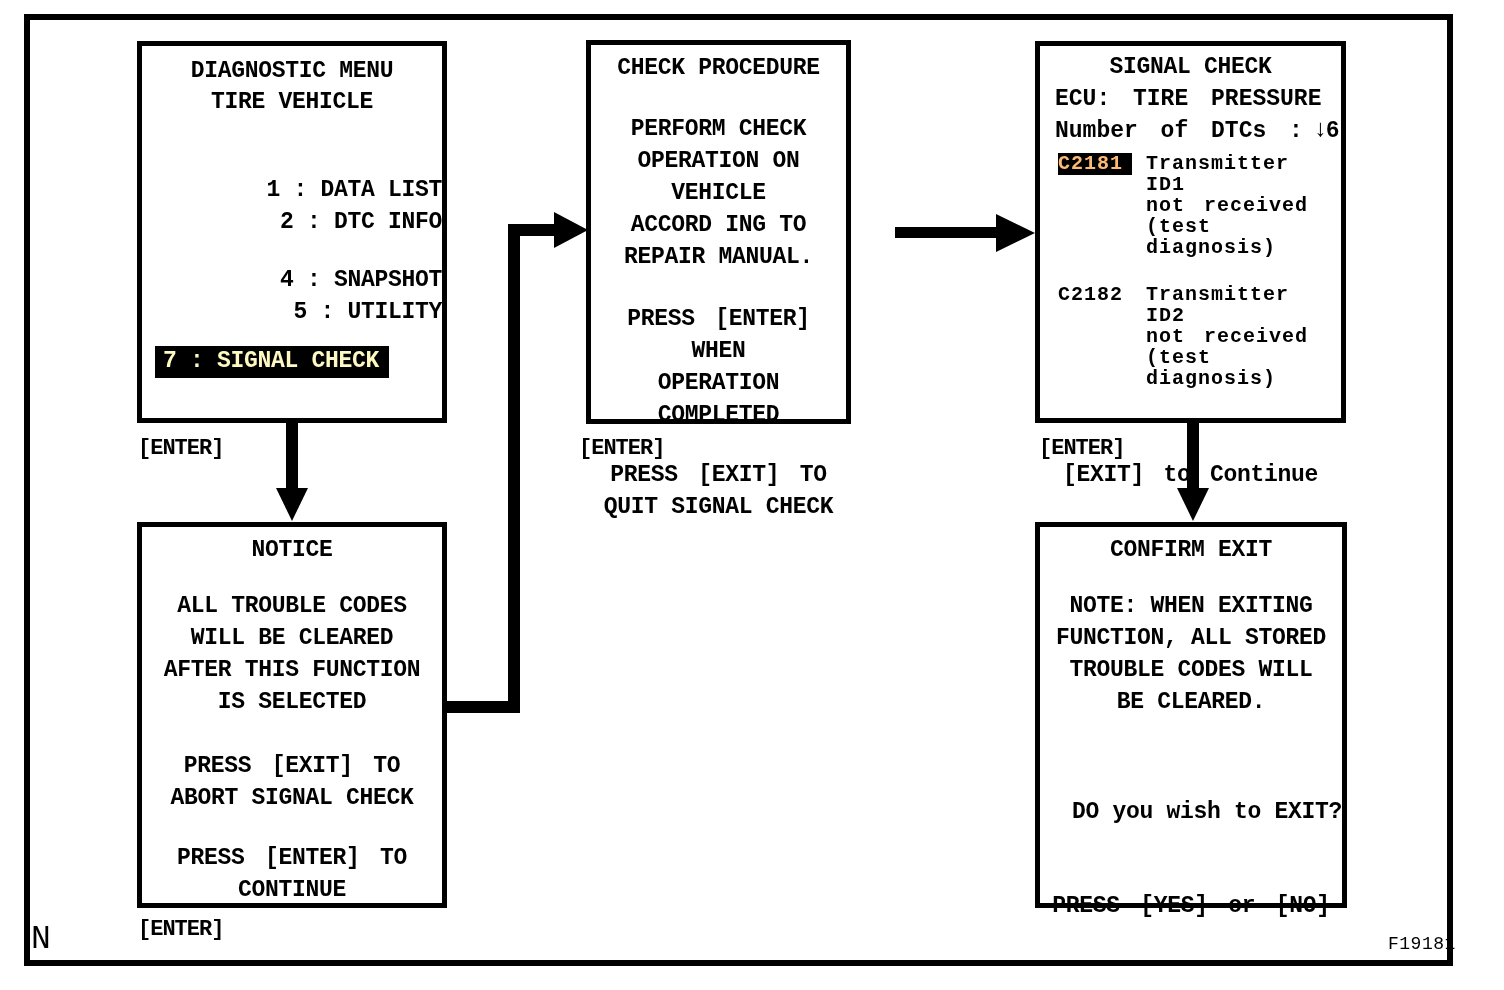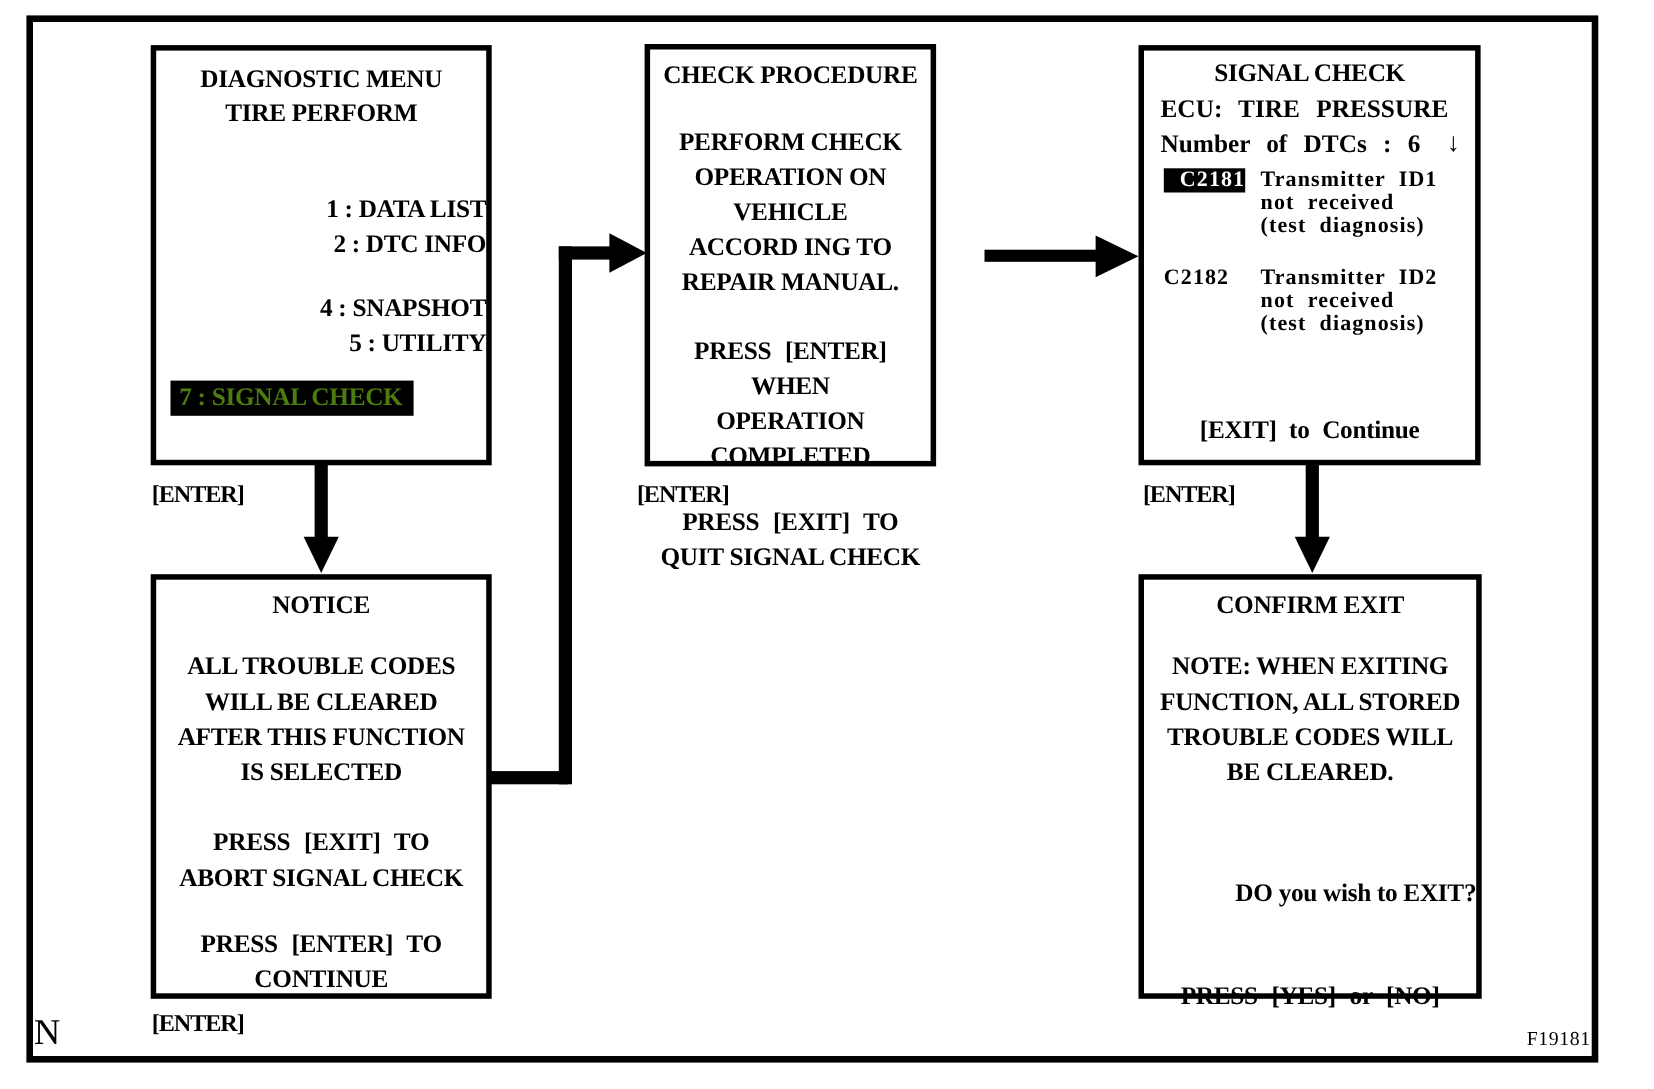--- a/index.html
+++ b/index.html
@@ -1,18 +1,18 @@
 <!DOCTYPE html>
 <html><head>
 <meta charset="utf-8">
 <style>
   html,body { margin:0; padding:0; background:#ffffff; }
   .canvas {
     position:relative; width:1504px; height:990px; background:#ffffff;
-    font-family:Liberation Serif, serif; color:#000;
+    font-family:Liberation Mono, monospace; color:#000;
     overflow:hidden;
   }
   .outer-border {
     position:absolute; left:24px; top:14px; width:1429px; height:952px;
     border:6px solid #000; box-sizing:border-box;
   }
   .screen {
     position:absolute; border:5px solid #000; box-sizing:border-box;
     background:#fff; font-weight:bold; font-size:23px; line-height:32px;
     text-align:center; letter-spacing:-0.3px;
@@ -25,42 +25,42 @@
 
   .screen-title { margin-top:8px; line-height:30px; }
   .two-line-title div { line-height:31px; }
   .two-line-title { margin-top:10px; }
 
   .menu-group { text-align:right; padding-left:33px; }
   .menu-group.g1 { margin-top:56px; }
   .menu-group.g2 { margin-top:26px; }
   .menu-selected-row { text-align:left; padding-left:13px; margin-top:17px; }
   .menu-selected {
-    display:inline-block; background:#000; color:#4d7c0f;
+    display:inline-block; background:#000; color:#fef9c3;
     padding:0 10px 2px 8px; line-height:30px;
   }
 
   .body-block div { line-height:32px; }
   .bb-m30 { margin-top:30px; }
   .bb-m28 { margin-top:28px; }
   .bb-m25 { margin-top:25px; }
   .bb-m32 { margin-top:32px; }
   .bb-m66 { margin-top:78px;text-align:right; }
   .bb-m62 { margin-top:62px; }
   .ws { word-spacing:7px; }
 
   
   .sc-title { text-align:center; margin-top:5px; line-height:32px; }
   .sc-line { margin-left:15px; line-height:32px; word-spacing:9px; letter-spacing:0px; }
   .scroll-arrow { position:absolute; top:72px; right:14px; font-size:24px; line-height:24px; }
   .dtc-row { display:flex; margin-left:18px; font-size:20px; line-height:21px; letter-spacing:1px; }
   .dtc-row.r1 { margin-top:6px; }
   .dtc-row.r2 { margin-top:26px; }
   .dtc-code { width:74px; flex:none; margin-right:14px; }
-  .dtc-code.hl { background:#000; color:#ffffff; text-align:right; align-self:flex-start; padding-bottom:1px; }
+  .dtc-code.hl { background:#000; color:#fdba74; text-align:left; align-self:flex-start; padding-bottom:1px; }
   .dtc-lines div { word-spacing:6px; }
   .sc-footer { text-align:center; margin-top:70px; word-spacing:6px; }
 
   .key-label {
     position:absolute; font-weight:bold; font-size:22px; letter-spacing:-1px;
   }
   #key-1 { left:138px; top:436px; }
   #key-2 { left:579px; top:436px; }
   #key-3 { left:1039px; top:436px; }
   #key-4 { left:138px; top:917px; }
@@ -86,21 +86,21 @@
 </style>
 </head>
 <body>
 
 <div class="canvas">
   <div class="outer-border"></div>
 
   <div class="screen" id="screen-diagnostic">
     <div class="two-line-title">
       <div>DIAGNOSTIC MENU</div>
-      <div>TIRE PERFORM</div>
+      <div>TIRE VEHICLE</div>
     </div>
     <div class="menu-group g1">
       <div>1 : DATA LIST</div>
       <div>2 : DTC INFO</div>
     </div>
     <div class="menu-group g2">
       <div>4 : SNAPSHOT</div>
       <div>5 : UTILITY</div>
     </div>
     <div class="menu-selected-row">

